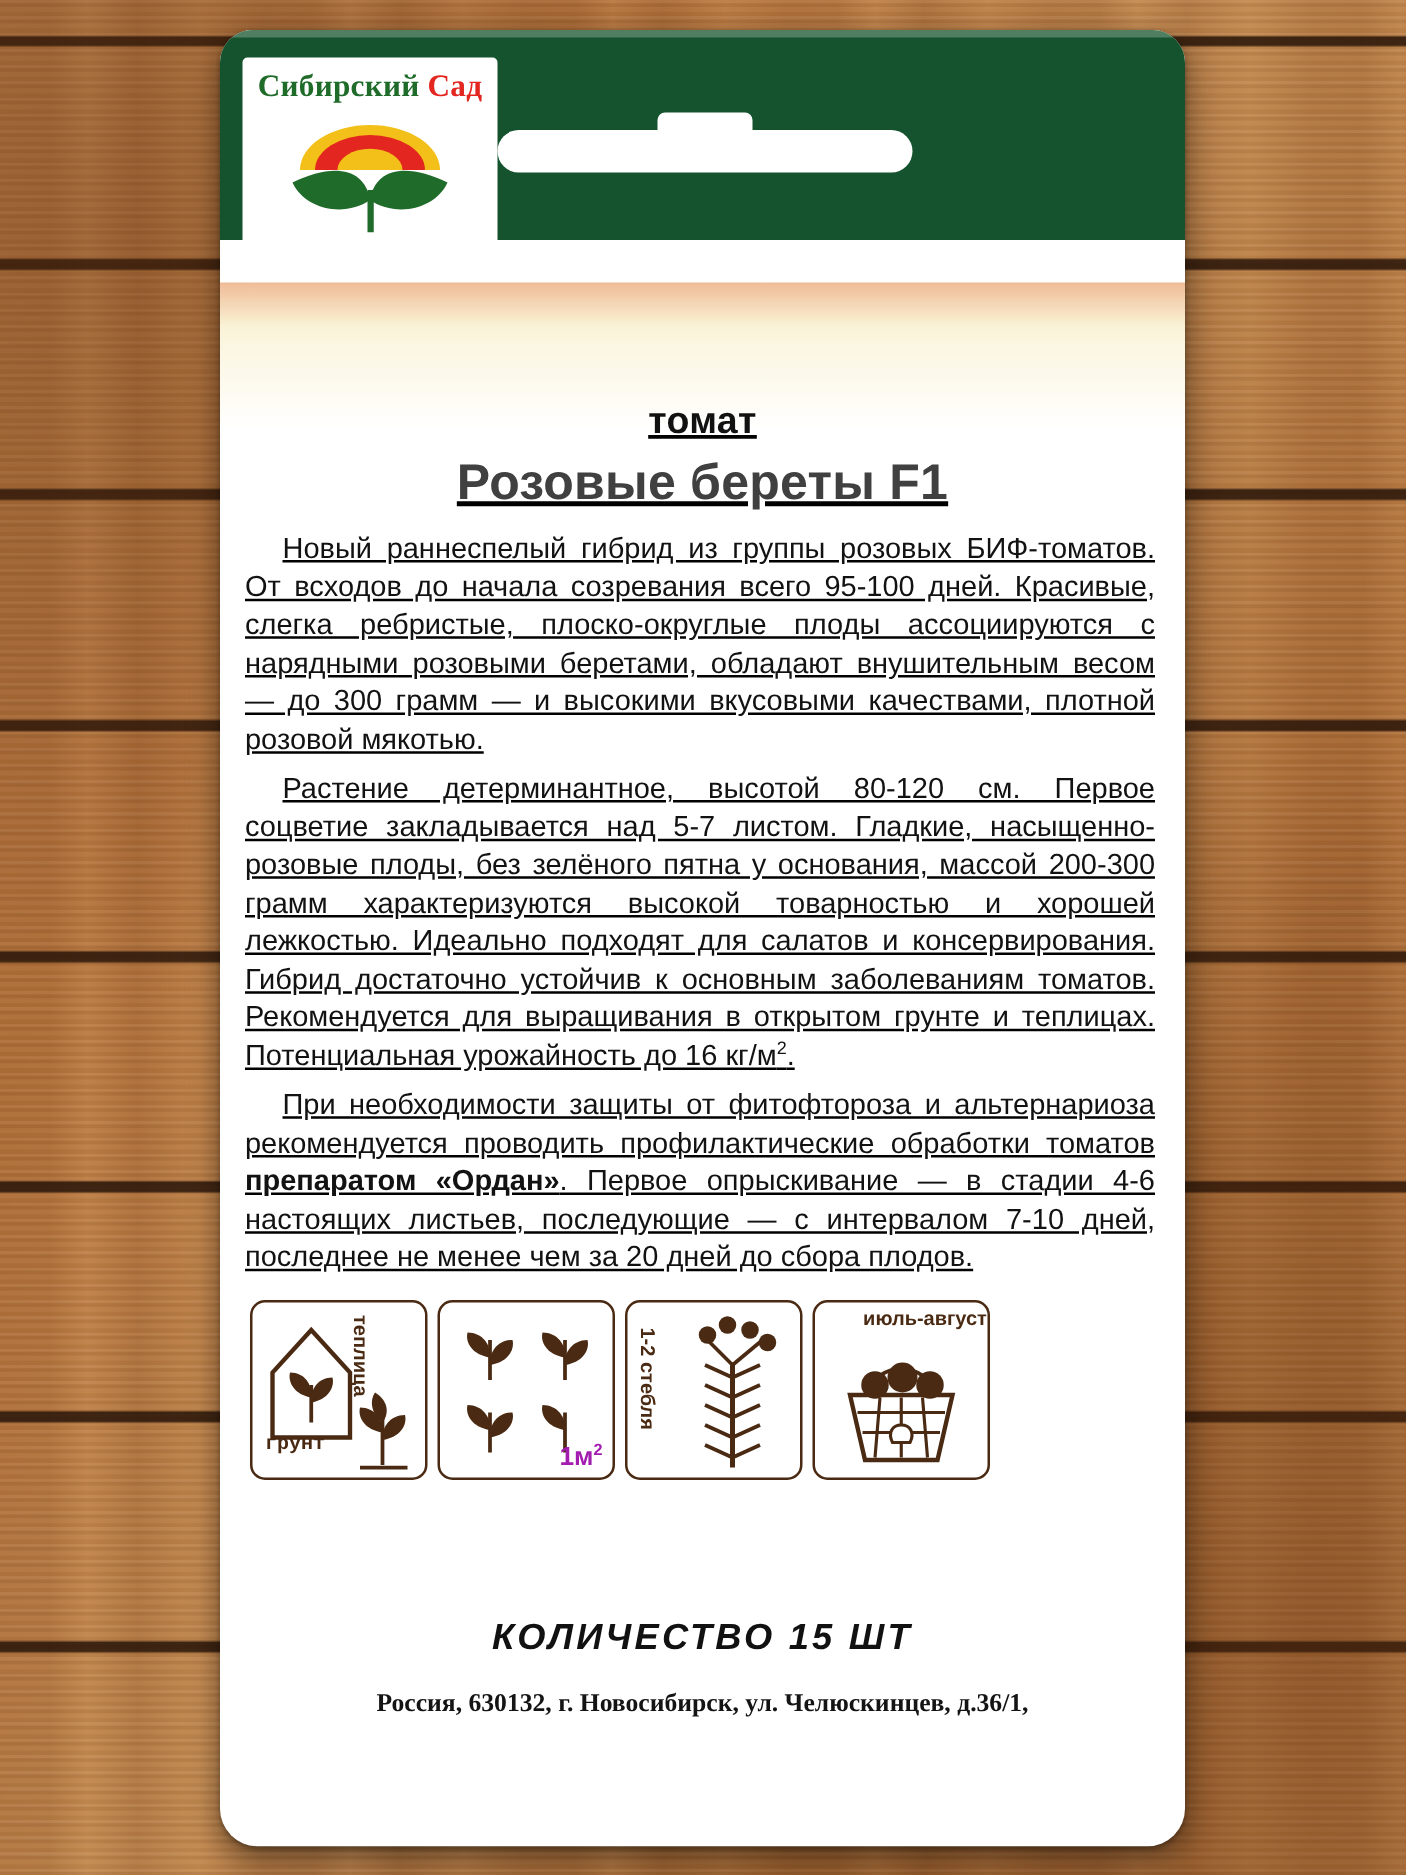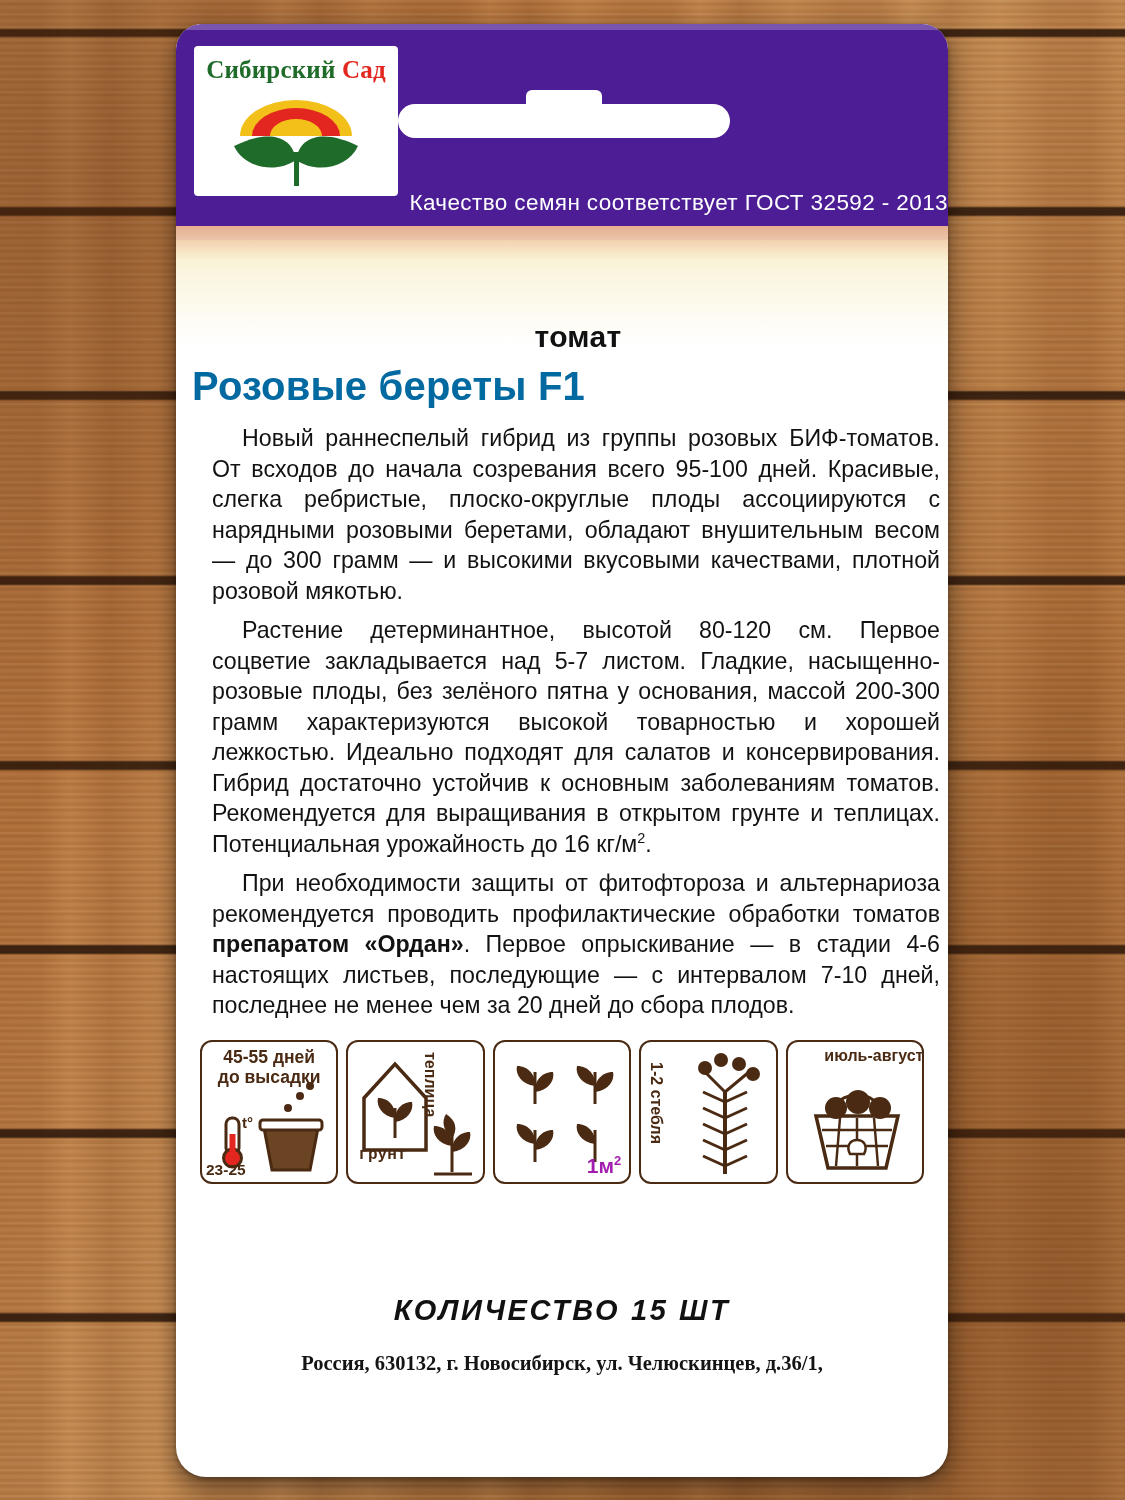--- a/index.html
+++ b/index.html
@@ -97,22 +97,22 @@
     border-radius: 26px 26px 30px 30px;
     box-shadow: 0 10px 26px rgba(0,0,0,0.45), 0 2px 4px rgba(0,0,0,0.3);
     overflow: hidden;
   }
 
   
   .red-band {
     position: absolute;
     left: 0; top: 0;
     width: 100%;
-    height: 216px;
-    background: #4c1d95;
+    height: 168px;
+    background: #14532d;
     border-radius: 24px 24px 0 0;
   }
   .band-line-top {
     position: absolute;
     left: 0; top: 0; width: 100%; height: 6px;
     background: rgba(255,255,255,0.25);
   }
   .gost-text {
     position: absolute;
     left: 0;
@@ -197,36 +197,38 @@
   .yellow-fade::before {
     content: "";
     position: absolute;
     left: 0; top: 0; width: 100%; height: 34px;
     background: linear-gradient(to bottom, rgba(227,38,31,0.25), rgba(227,38,31,0));
   }
 
   
   .content {
     position: absolute;
-    left: 16px;
+    left: 0;
     top: 296px;
     width: 100%;
+    text-decoration: underline;
   }
   .crop-kind {
     text-align: center;
     font-size: 30px;
     font-weight: bold;
     color: #111;
     letter-spacing: 0.3px;
     margin: 0;
   }
   .variety {
+    text-align: center;
     font-size: 40px;
     font-weight: bold;
-    color: #0369a1;
+    color: #404040;
     margin: 10px 0 0 0;
     letter-spacing: 0.2px;
   }
 
   .body-text {
     margin: 0;
     padding: 0 24px 0 20px;
     font-size: 23.2px;
     line-height: 1.315;
     color: #121212;
@@ -376,41 +378,20 @@
 
     <div class="body-text" style="margin-top:14px;">
       <p>Новый раннеспелый гибрид из группы розовых БИФ-томатов. От всходов до начала созревания всего 95-100 дней. Красивые, слегка ребристые, плоско-округлые плоды ассоциируются с нарядными розовыми беретами, обладают внушительным весом — до 300 грамм — и высокими вкусовыми качествами, плотной розовой мякотью.</p>
       <p><span>Растение детерминантное, высотой 80-120 см. Первое соцветие закладывается над 5-7 листом. Гладкие, насыщенно-розовые плоды, без зелёного пятна у основания, массой 200-300 грамм характеризуются высокой товарностью и хорошей лежкостью. Идеально подходят для салатов и консервирования. Гибрид достаточно устойчив к основным заболеваниям томатов. Рекомендуется для выращивания в открытом грунте и теплицах. Потенциальная урожайность до 16 кг/м</span><sup>2</sup><span>.</span></p>
       <p><span>При необходимости защиты от фитофтороза и альтернариоза рекомендуется проводить профилактические обработки томатов </span><b>препаратом «Ордан»</b><span>. Первое опрыскивание — в стадии 4-6 настоящих листьев, последующие — с интервалом 7-10 дней, последнее не менее чем за 20 дней до сбора плодов.</span></p>
     </div>
   </div>
 
   <div class="picto-row">
 
-    <div class="picto">
-      <div class="cap">
-        <span>45-55 дней</span><br>
-        <span>до высадки</span>
-      </div>
-      <svg viewBox="0 0 138 140" width="138" height="140">
-
-        <rect x="24" y="76" width="13" height="36" rx="6" fill="none" stroke="#4a2a12" stroke-width="3"></rect>
-        <circle cx="30.5" cy="116" r="9" fill="#e3261f" stroke="#4a2a12" stroke-width="3"></circle>
-        <rect x="27.5" y="92" width="6" height="22" fill="#e3261f"></rect>
-        <text x="40" y="86" font-family="Liberation Sans, sans-serif" font-size="15" font-weight="bold" fill="#4a2a12">t°</text>
-
-        <path d="M62 86 L116 86 L108 128 L70 128 Z" fill="#6b4423" stroke="#4a2a12" stroke-width="3"></path>
-        <rect x="58" y="78" width="62" height="10" rx="3" fill="#fff" stroke="#4a2a12" stroke-width="3"></rect>
-
-        <circle cx="86" cy="66" r="4" fill="#4a2a12"></circle>
-        <circle cx="98" cy="54" r="4" fill="#4a2a12"></circle>
-        <circle cx="108" cy="44" r="4" fill="#4a2a12"></circle>
-      </svg>
-      <div class="foot">23-25</div>
-    </div>
 
     <div class="picto">
       <svg viewBox="0 0 138 140" width="138" height="140">
         <path d="M16 56 L16 108 L78 108 L78 56 L47 22 Z" fill="none" stroke="#4a2a12" stroke-width="3.5"></path>
 
         <path d="M47 96 L47 66" stroke="#4a2a12" stroke-width="3"></path>
         <path d="M47 76 C34 74 28 64 30 56 C42 56 48 66 47 76 Z" fill="#4a2a12"></path>
         <path d="M47 80 C60 78 66 68 64 60 C52 60 46 70 47 80 Z" fill="#4a2a12"></path>
 
         <path d="M104 130 L104 92" stroke="#4a2a12" stroke-width="3"></path>

